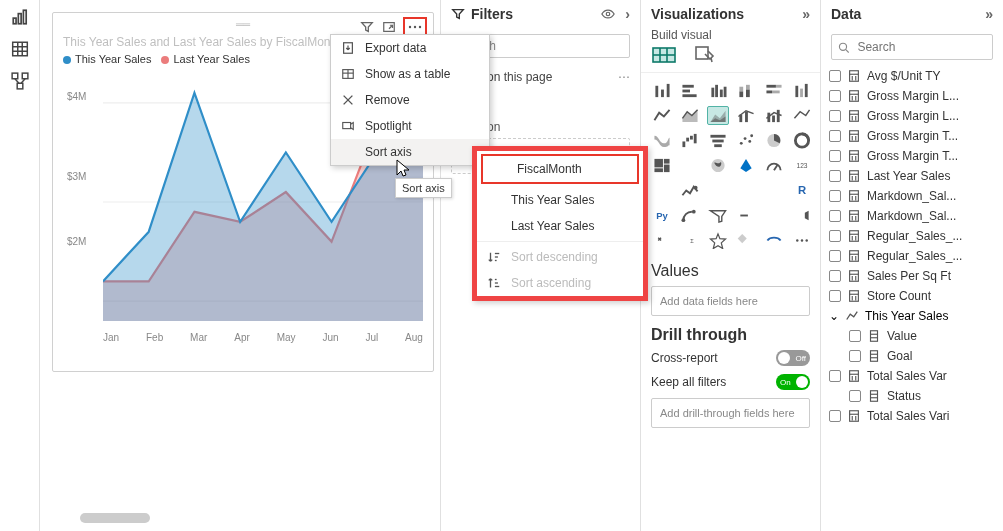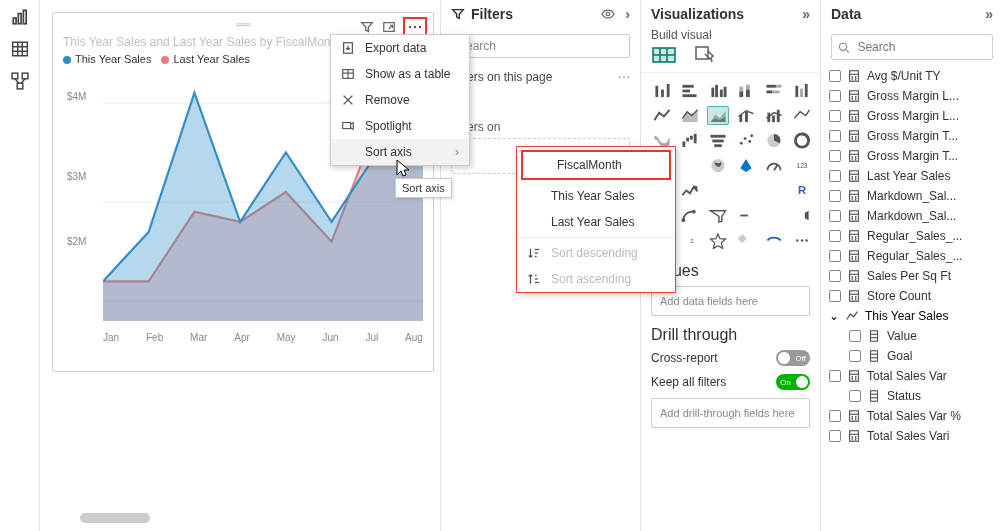--- a/index.html
+++ b/index.html
@@ -26,28 +26,28 @@
   .viz-toolbar{position:absolute;top:4px;right:6px;display:flex;gap:6px;align-items:center}
   .viz-toolbar .ic{width:16px;height:16px;color:#666;display:flex;align-items:center;justify-content:center}
   .viz-toolbar .more{border:2px solid var(--red-box);padding:0 2px;height:20px;display:flex;align-items:center;justify-content:center;color:#555}
   .viz-title{color:#bfbfbf;font-size:12px;padding:22px 10px 4px 10px}
   .legend{display:flex;gap:10px;padding:0 10px 4px 10px;font-size:11px}
   .legend .dot{display:inline-block;width:8px;height:8px;border-radius:50%;margin-right:4px;vertical-align:middle}
   .axis-label{position:absolute;left:14px;font-size:10px;color:#888}
   .x-labels{position:absolute;left:50px;right:10px;bottom:28px;display:flex;justify-content:space-between;font-size:10px;color:#888}
   .chart-area{position:absolute;left:50px;right:10px;top:70px;bottom:50px}
   
-  .menu{position:absolute;top:34px;left:330px;width:140px;background:#fff;border:1px solid #ccc;box-shadow:2px 2px 6px rgba(0,0,0,.2);z-index:20;font-size:12px}
+  .menu{position:absolute;top:34px;left:330px;width:160px;background:#fff;border:1px solid #ccc;box-shadow:2px 2px 6px rgba(0,0,0,.2);z-index:20;font-size:12px}
   .menu-item{display:flex;align-items:center;gap:10px;padding:6px 10px;color:#333}
   .menu-item svg,.menu-item .mi{width:14px;height:14px;color:#555;flex:0 0 14px}
   .menu-item.hover{background:var(--hover)}
   .menu-item.hover .chev{margin-left:auto;color:#888}
   .tooltip{position:absolute;top:178px;left:395px;background:#fff;border:1px solid #ccc;padding:3px 6px;font-size:11px;z-index:25;box-shadow:1px 1px 3px rgba(0,0,0,.15)}
   .cursor{position:absolute;top:159px;left:396px;z-index:26}
-  .submenu{position:absolute;top:146px;left:516px;width:160px;background:#fff;border:1px solid #ef4444;box-shadow:2px 2px 6px rgba(0,0,0,.2);z-index:30;font-size:12px}
+  .submenu{position:absolute;top:146px;left:472px;width:176px;background:#fff;border:5px solid #ef4444;box-shadow:2px 2px 6px rgba(0,0,0,.2);z-index:30;font-size:12px}
   .submenu .menu-item.boxed{border:2px solid var(--red-box);margin:3px 4px}
   .submenu .menu-item.disabled{color:#bbb}
   .submenu .sep{border-top:1px solid #eee;margin:2px 0}
   
   .pane{border-left:1px solid var(--border);height:100%;display:flex;flex-direction:column;overflow:hidden}
   .pane-header{display:flex;align-items:center;padding:6px 10px;font-size:14px;font-weight:600;gap:6px}
   .pane-header .sp{margin-left:auto;display:flex;gap:10px;color:#666;align-items:center}
   .pane-header .chevr{font-size:14px}
   .search-box{margin:6px 10px;border:1px solid #ccc;border-radius:2px;display:flex;align-items:center;padding:4px 6px;gap:6px;color:#888}
   .search-box input{border:none;outline:none;font-size:12px;width:100%;color:#333}
@@ -577,21 +577,21 @@
         <div class="g">
           <svg viewBox="0 0 20 18" width="20" height="17" fill="currentColor" stroke="currentColor" stroke-width="0">
             <circle cx="5" cy="9" r="1.3"></circle>
             <circle cx="10" cy="9" r="1.3"></circle>
             <circle cx="15" cy="9" r="1.3"></circle>
           </svg>
         </div>
       </div>
     <div class="viz-sub">Values</div>
     <div class="viz-box">Add data fields here</div>
-    <div class="viz-sub" style="font-weight:400">Drill through</div>
+    <div class="viz-sub" style="font-weight:700">Drill through</div>
     <div class="drill-row">
       <span>Cross-report</span>
       <span class="toggle">
           <span>Off</span>
         </span>
     </div>
     <div class="drill-row">
       <span>Keep all filters</span>
       <span class="toggle on">
           <span>On</span>
@@ -780,27 +780,17 @@
           <span>Status</span>
         </div>
         <div class="field">
           <span class="cb"></span>
           <svg class="fic" viewBox="0 0 16 16" fill="none" stroke="currentColor" stroke-width="1.3">
             <rect x="3" y="2" width="10" height="12"></rect>
             <line x1="3" y1="6" x2="13" y2="6"></line>
             <line x1="6" y1="8" x2="6" y2="13"></line>
             <line x1="10" y1="8" x2="10" y2="13"></line>
           </svg>
-          <span>Total Sales Var %</span>
-        </div>
-        <div class="field">
-          <span class="cb"></span>
-          <svg class="fic" viewBox="0 0 16 16" fill="none" stroke="currentColor" stroke-width="1.3">
-            <rect x="3" y="2" width="10" height="12"></rect>
-            <line x1="3" y1="6" x2="13" y2="6"></line>
-            <line x1="6" y1="8" x2="6" y2="13"></line>
-            <line x1="10" y1="8" x2="10" y2="13"></line>
-          </svg>
           <span>Total Sales Vari</span>
         </div>
       </div>
   </div>
 </div>
 
 </body></html>

